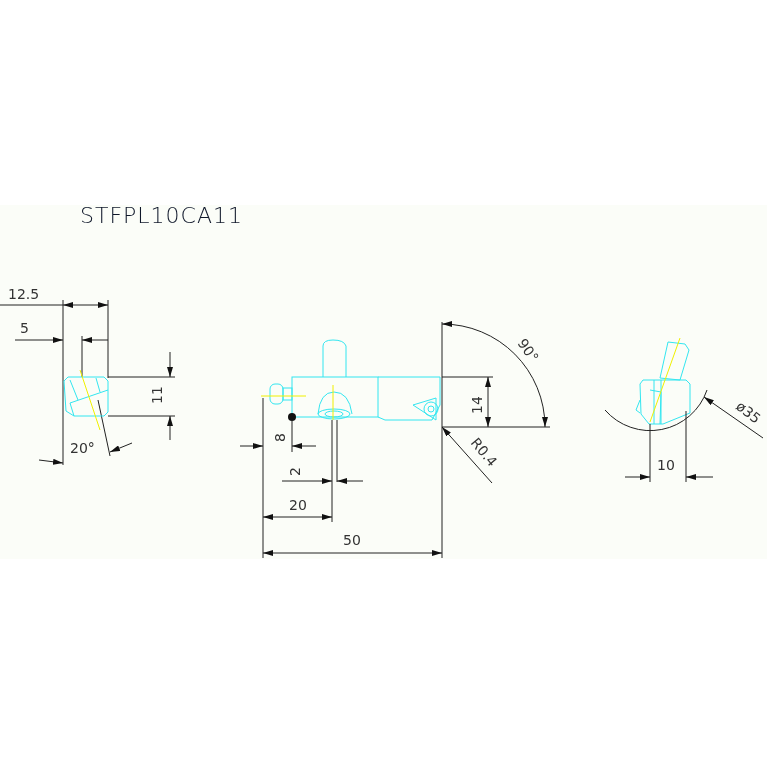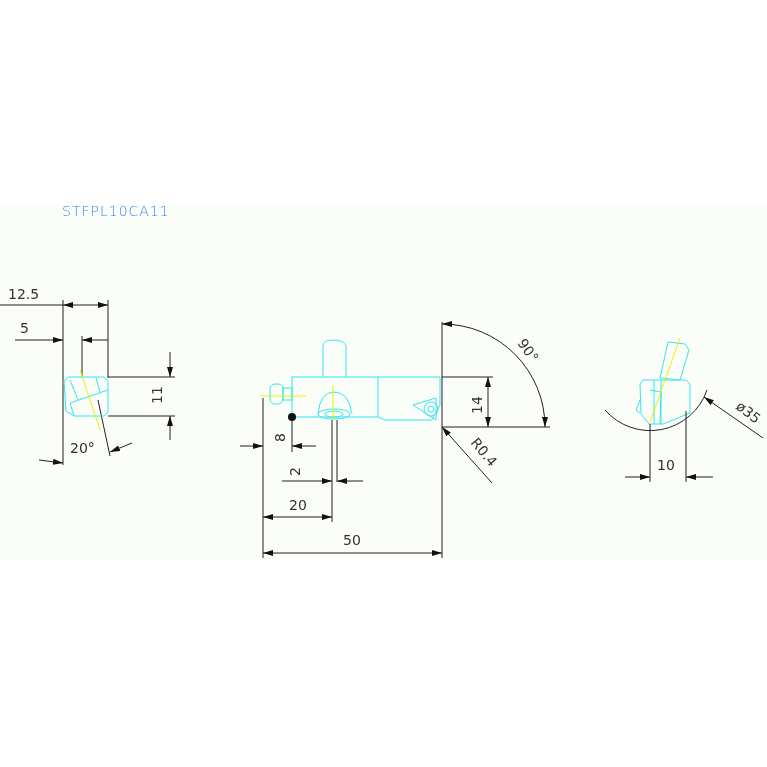--- a/index.html
+++ b/index.html
@@ -1,18 +1,18 @@
 <!DOCTYPE html>
 <html><head>
   <meta charset="utf-8">
   <style>
     html, body { margin: 0; padding: 0; background: #ffffff; }
     body { width: 767px; height: 767px; position: relative; overflow: hidden; font-family: "Liberation Sans", sans-serif; }
     .sheet { position: absolute; left: 0; top: 205px; width: 767px; height: 354px; background: #fbfdf8; }
-    .title { position: absolute; left: 62px; top: 203px; font-family: "DejaVu Sans", sans-serif; font-size: 14px; letter-spacing: 1px; color: #3b82f6; font-weight: 200; }
+    .title { position: absolute; left: 80px; top: 203px; font-family: "DejaVu Sans", sans-serif; font-size: 22px; letter-spacing: 1px; color: #0f172a; font-weight: 200; }
     svg { position: absolute; left: 0; top: 0; }
     .dim { font-family: "DejaVu Sans", sans-serif; font-size: 14px; fill: #333; }
   </style>
 </head>
 <body>
 
 <div class="sheet"></div>
 <div class="title">STFPL10CA11</div>
 
 <svg width="767" height="767" viewBox="0 0 767 767">

